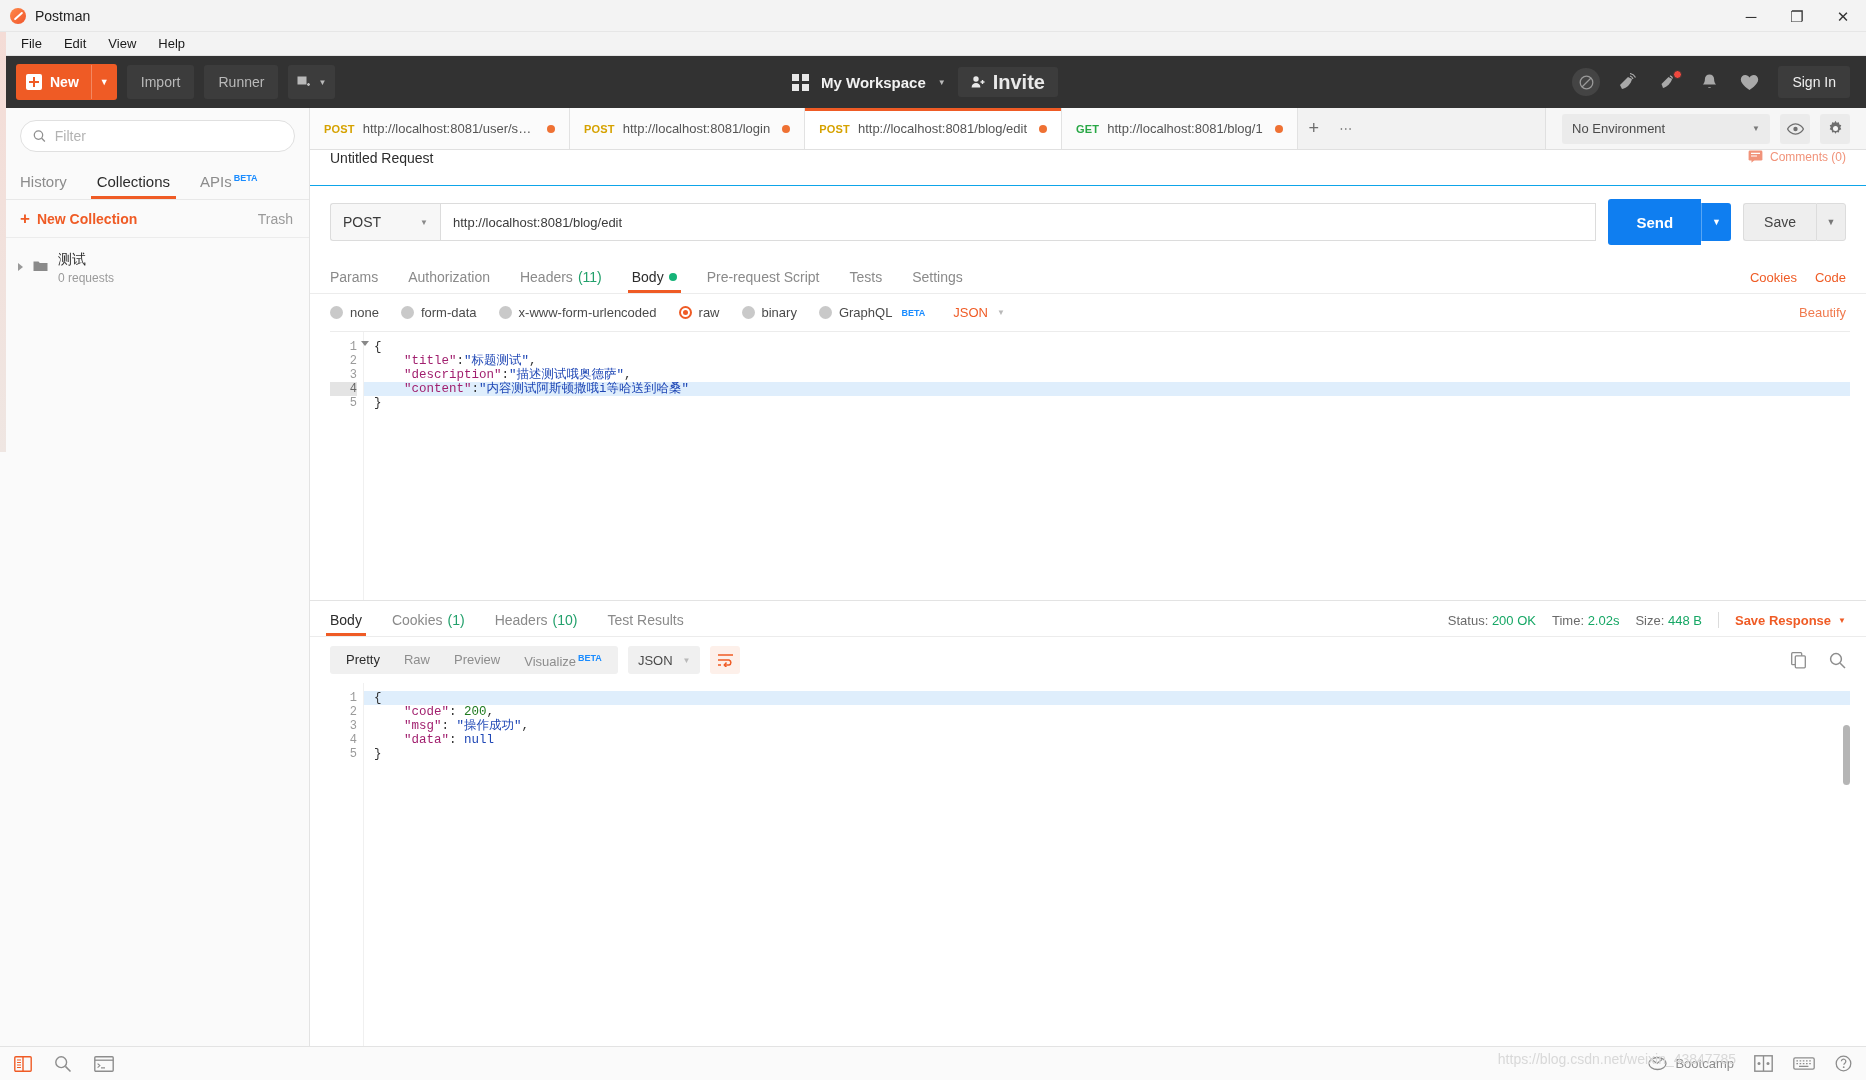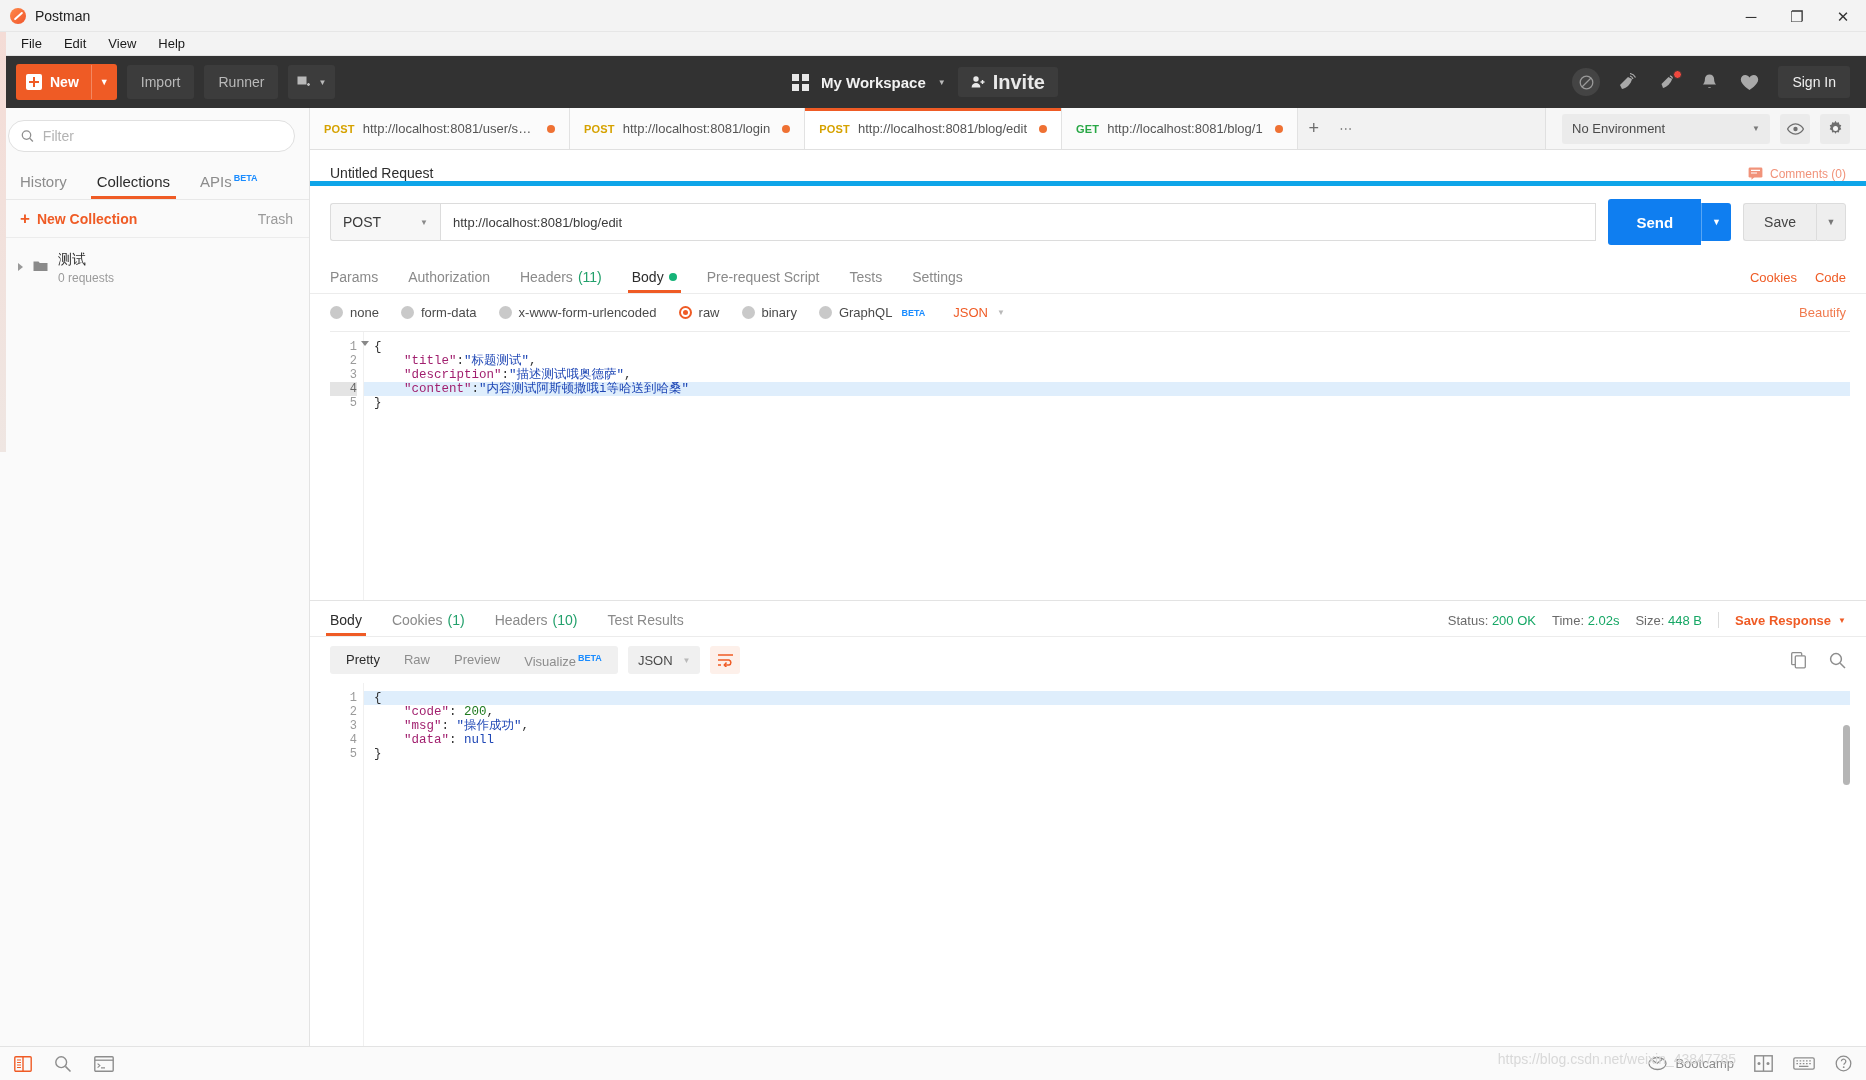--- a/index.html
+++ b/index.html
@@ -98,21 +98,21 @@
   .signin-btn {
     background: #3c3c3c; color: #f0f0f0; font-size: 14px; height: 32px;
     padding: 0 14px; display: flex; align-items: center; border-radius: 3px; cursor: pointer;
   }
 
   
   .main { display: flex; height: calc(1080px - 32px - 24px - 52px - 34px); }
 
   
   .sidebar { width: 310px; background: #fafafa; border-right: 1px solid #e3e3e3; flex: none; }
-  .filter-wrap { padding: 12px 14px 10px 8px; }
+  .filter-wrap { padding: 12px 14px 10px 20px; }
   .filter-box {
     height: 32px; border: 1px solid #e0e0e0; border-radius: 16px; background: #fff;
     display: flex; align-items: center; padding: 0 12px; gap: 9px;
   }
   .filter-box input {
     border: 0; outline: 0; font-size: 14px; color: #555; background: transparent;
     font-family: "Liberation Sans", sans-serif; width: 100%;
   }
   .filter-box input::placeholder { color: #b3b3b3; }
   .side-tabs { display: flex; align-items: flex-end; padding: 0 14px 0 20px; height: 38px; }
@@ -178,22 +178,22 @@
     display: flex; align-items: center; padding: 0 10px; font-size: 13px; color: #4a4a4a; cursor: pointer;
   }
   .env-select .mini-caret { margin-left: auto; color: #7a7a7a; }
   .env-ico {
     width: 30px; height: 30px; background: #ebebeb; border-radius: 3px;
     display: flex; align-items: center; justify-content: center; color: #6f6f6f; cursor: pointer;
   }
 
   
   .req-title-row {
-    height: 36px; display: flex; align-items: flex-end; padding: 0 20px;
-    border-bottom: 5px solid #0ea5e9;
+    height: 36px; display: flex; align-items: flex-start; padding: 0 20px;
+    border-bottom: 1px solid #0ea5e9;
     gap: 7px;
   }
   .req-title { font-size: 14px; color: #2c2c2c; }
   .comments {
     margin-left: auto; display: flex; align-items: center; gap: 7px;
     color: #f1937a; font-size: 12px; cursor: pointer;
   }
 
   
   .url-row { display: flex; align-items: center; padding: 13px 20px; gap: 0; }

